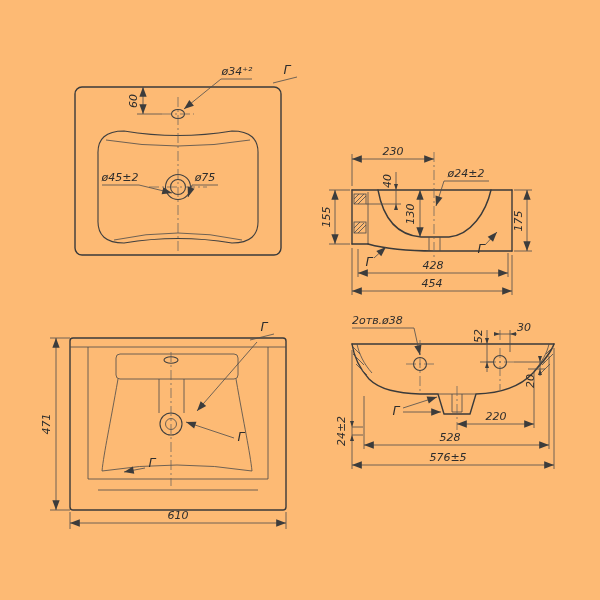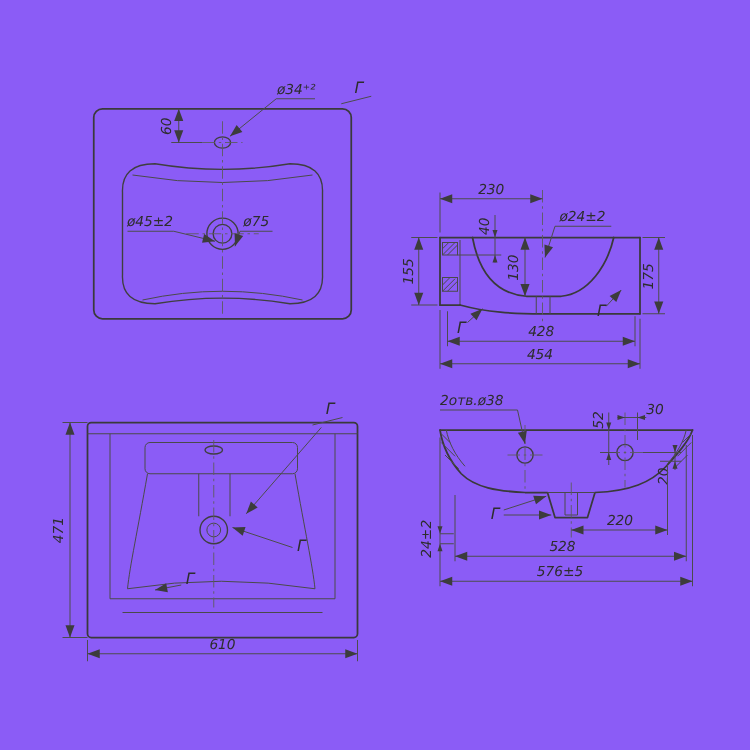--- a/index.html
+++ b/index.html
@@ -1,16 +1,16 @@
 <!DOCTYPE html>
 <html><head>
 <meta charset="utf-8">
 <style>
   html,body{margin:0;padding:0;background:#ffffff;}
-  .sheet{position:relative;width:600px;height:600px;background:#8b5cf6;overflow:hidden;}
+  .sheet{position:relative;width:600px;height:600px;background:#fdba74;overflow:hidden;}
   svg{display:block;}
   svg text{font-family:"DejaVu Sans","Liberation Sans",sans-serif;font-style:italic;font-size:11px;fill:#2d2d2d;}
   svg text.lbl{font-size:12.5px;}
   .ol{fill:none;stroke:#3a3a3a;stroke-width:1.4;stroke-linejoin:round;stroke-linecap:round;}
   .md{fill:none;stroke:#3f3f3f;stroke-width:1.1;}
   .tn{fill:none;stroke:#4a4a4a;stroke-width:0.8;}
   .dim{fill:none;stroke:#4c4c4c;stroke-width:0.8;}
   .cl{fill:none;stroke:#5c5c5c;stroke-width:0.7;stroke-dasharray:10 3 2 3;}
   .arwf{fill:#3c3c3c;stroke:none;}
 </style>

